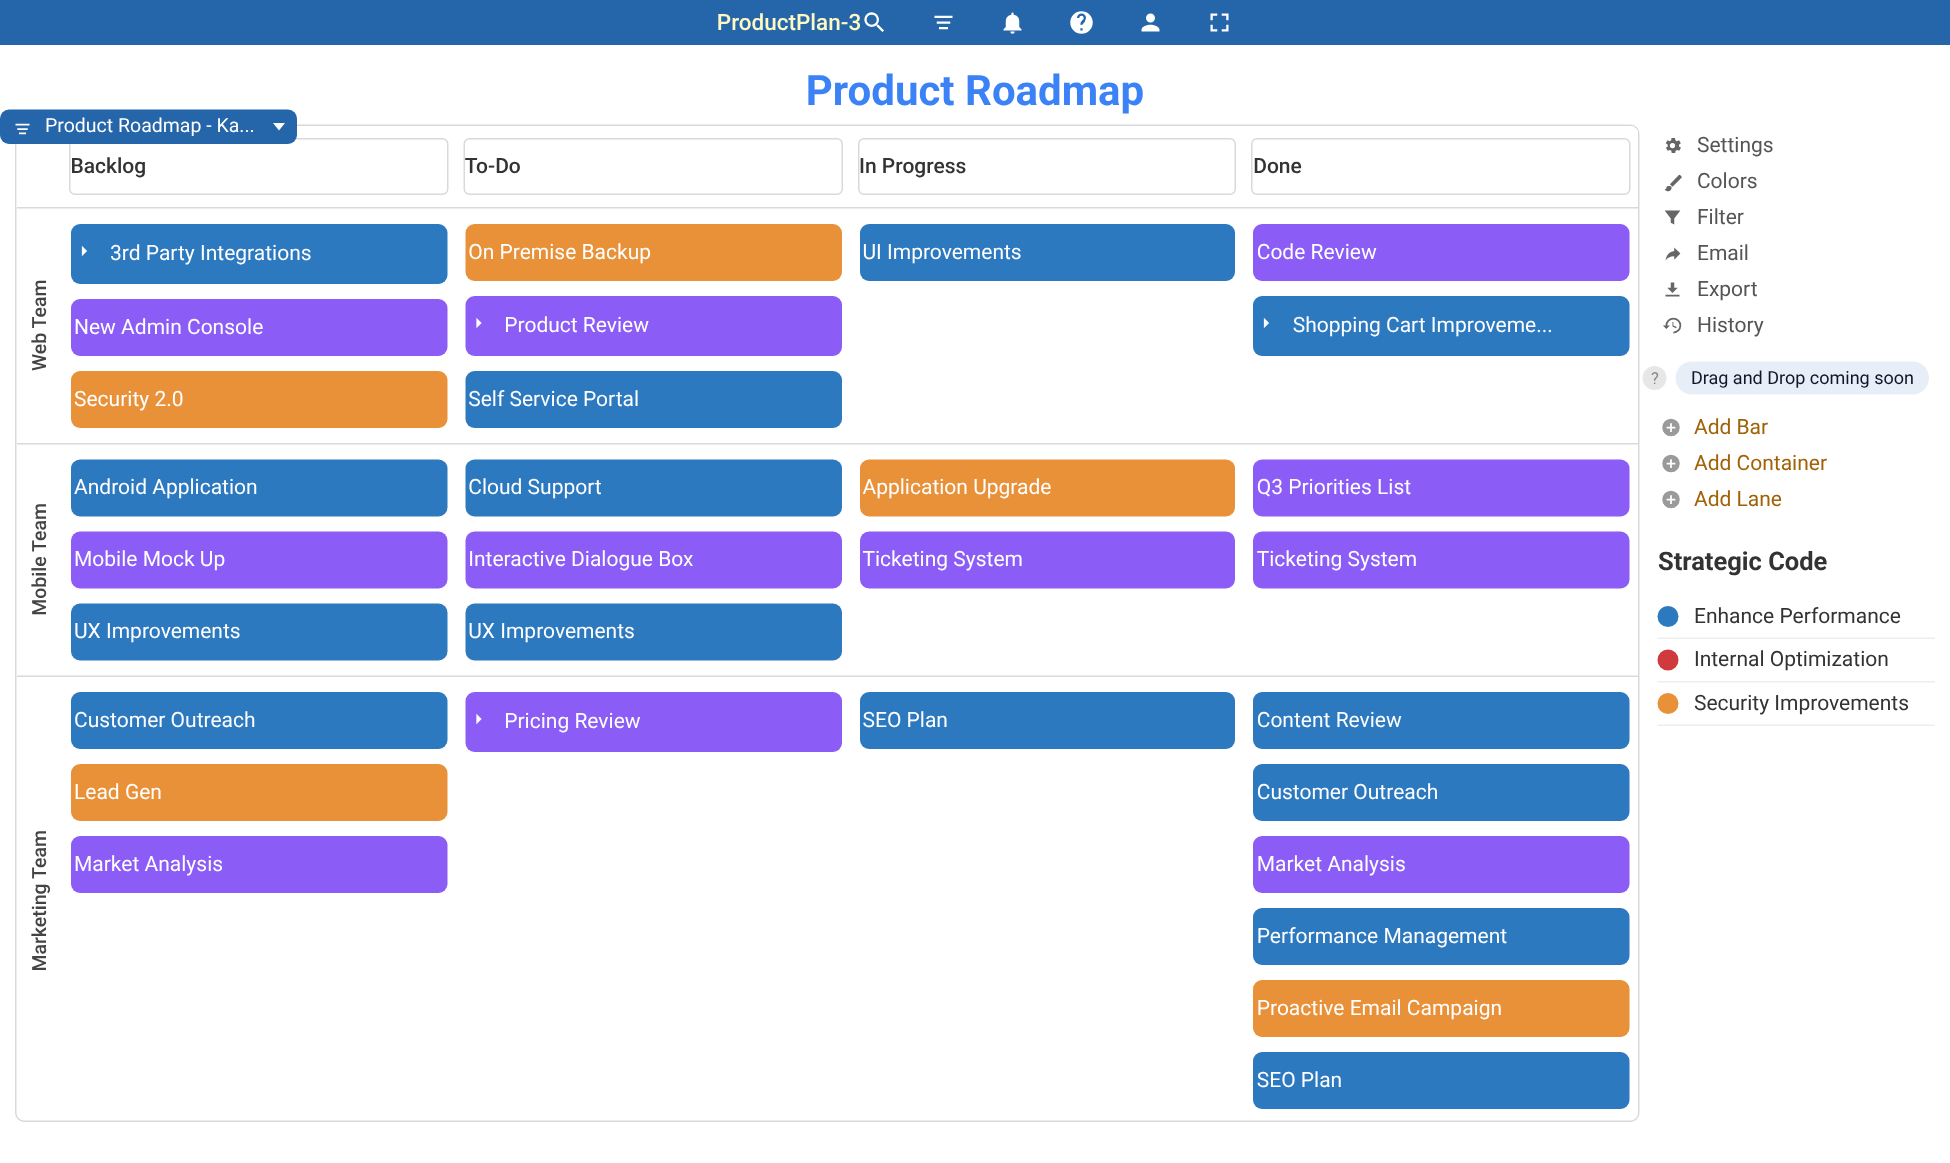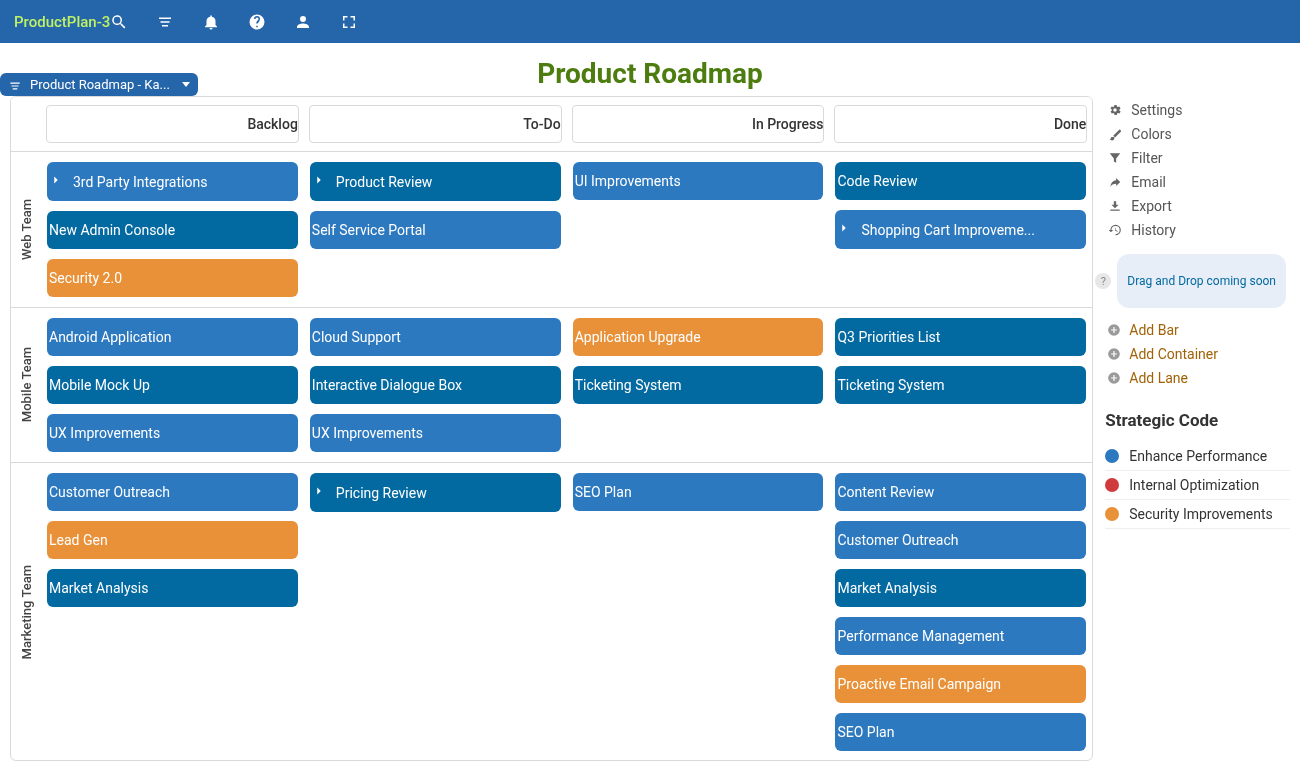--- a/index.html
+++ b/index.html
@@ -7,36 +7,36 @@
     font-family: -apple-system, BlinkMacSystemFont, "Segoe UI", Roboto, "Helvetica Neue", Arial, sans-serif;
     background: #ffffff;
     color: #333;
     font-size: 14px;
     width: 1300px;
     height: 775px;
     overflow: hidden;
   }
   .topbar {
     background: #2565a9;
-    color: #bef264;
-    height: 43px;
+    color: #fef9c3;
+    height: 30px;
     display: flex;
     align-items: center;
-    justify-content: flex-start;
+    justify-content: center;
     padding: 0 14px;
   }
   .topbar .brand { font-size: 15px; font-weight: 500; }
   .topbar .icons { display: flex; gap: 28px; align-items: center; }
   .topbar .icon { width: 18px; height: 18px; display:flex; align-items:center; justify-content:center; cursor:pointer; }
   .topbar svg { fill: #fff; }
   .page-title {
     text-align: center;
     font-size: 28px;
     font-weight: 700;
-    color: #4d7c0f;
+    color: #3b82f6;
     margin: 14px 0 6px 0;
   }
   .roadmap-select-wrap { position:absolute; left:0; top:73px; }
   .roadmap-select {
     background: #2565a9;
     color: #fff;
     border-radius: 6px;
     padding: 4px 28px 4px 30px;
     font-size: 13px;
     position: relative;
@@ -70,21 +70,21 @@
     border-bottom: 1px solid #d9d9d9;
     background: #fff;
   }
   .lane-head-spacer { width: 30px; flex: 0 0 30px; }
   .col-header {
     flex: 1;
     border: 1px solid #d9d9d9;
     border-radius: 4px;
     margin: 8px 5px;
     padding: 10px 0;
-    text-align: right;
+    text-align: left;
     font-weight: 500;
     font-size: 14px;
     background: #fff;
   }
   .lanes { flex:1; overflow-y:auto; }
   .lane {
     display: flex;
     border-bottom: 1px solid #d9d9d9;
   }
   .lane-label {
@@ -117,42 +117,42 @@
     font-size: 14px;
     display: flex;
     align-items: center;
     gap: 10px;
     cursor: pointer;
     min-height: 38px;
   }
   .card .chev { flex: 0 0 auto; }
   .card .label { white-space: nowrap; overflow:hidden; text-overflow:ellipsis; flex:1; }
   .c-blue   { background: #2c79c0; }
-  .c-red    { background: #0369a1; justify-content: flex-end; }
+  .c-red    { background: #8b5cf6; justify-content: flex-end; }
   .c-orange { background: #e99139; }
 
   .sidebar { width: 185px; padding-top: 2px; }
   .menu-item {
     display: flex; align-items: center; gap: 8px;
     padding: 4px 2px;
     font-size: 14px; color: #555; cursor: pointer;
   }
   .menu-item .mi-icon { width:16px; display:flex; justify-content:center; color:#666; }
   .menu-item .mi-icon svg { fill:#666; }
   .dnd-note {
     margin: 12px 0 10px -10px;
     display:flex; align-items:center; gap:6px;
     font-size: 12px;
   }
   .dnd-note .q {
     width:16px;height:16px;border-radius:50%;background:#e7e7e7;color:#888;
     display:flex;align-items:center;justify-content:center;font-size:11px;
   }
   .dnd-note .pill {
-    background:#e8eef7; color:#0369a1; padding:20px 10px; border-radius:12px; font-size:12px;
+    background:#e8eef7; color:#0f172a; padding:4px 10px; border-radius:12px; font-size:12px;
   }
   .add-item {
     display:flex; align-items:center; gap:8px;
     color:#a16207; font-size:14px; padding:4px 2px; cursor:pointer;
   }
   .add-item svg { fill:#9a9a9a; }
   .sg-title { font-weight:700; font-size:17px; color:#333; margin:20px 0 12px 0; }
   .sg-item { display:flex; align-items:center; gap:10px; padding:6px 0; font-size:14px; color:#333; border-bottom:1px solid #eee; }
   .sg-dot { width:14px; height:14px; border-radius:50%; flex:0 0 14px; }
   .d-blue{background:#2c79c0;} .d-red{background:#d13a3c;} .d-orange{background:#e99139;}
@@ -233,20 +233,23 @@
               <span class="label">3rd Party Integrations</span>
             </div>
             <div class="card c-red">
               <span class="label">New Admin Console</span>
             </div>
             <div class="card c-orange">
               <span class="label">Security 2.0</span>
             </div>
           </div>
           <div class="lane-cell">
+            <div class="card c-orange">
+              <span class="label">On Premise Backup</span>
+            </div>
             <div class="card c-red">
               <span class="chev"><svg viewBox="0 0 24 24" width="14" height="14" fill="#fff">
                   <path d="M9 6l6 6-6 6z"></path>
                 </svg></span>
               <span class="label">Product Review</span>
             </div>
             <div class="card c-blue">
               <span class="label">Self Service Portal</span>
             </div>
           </div>

